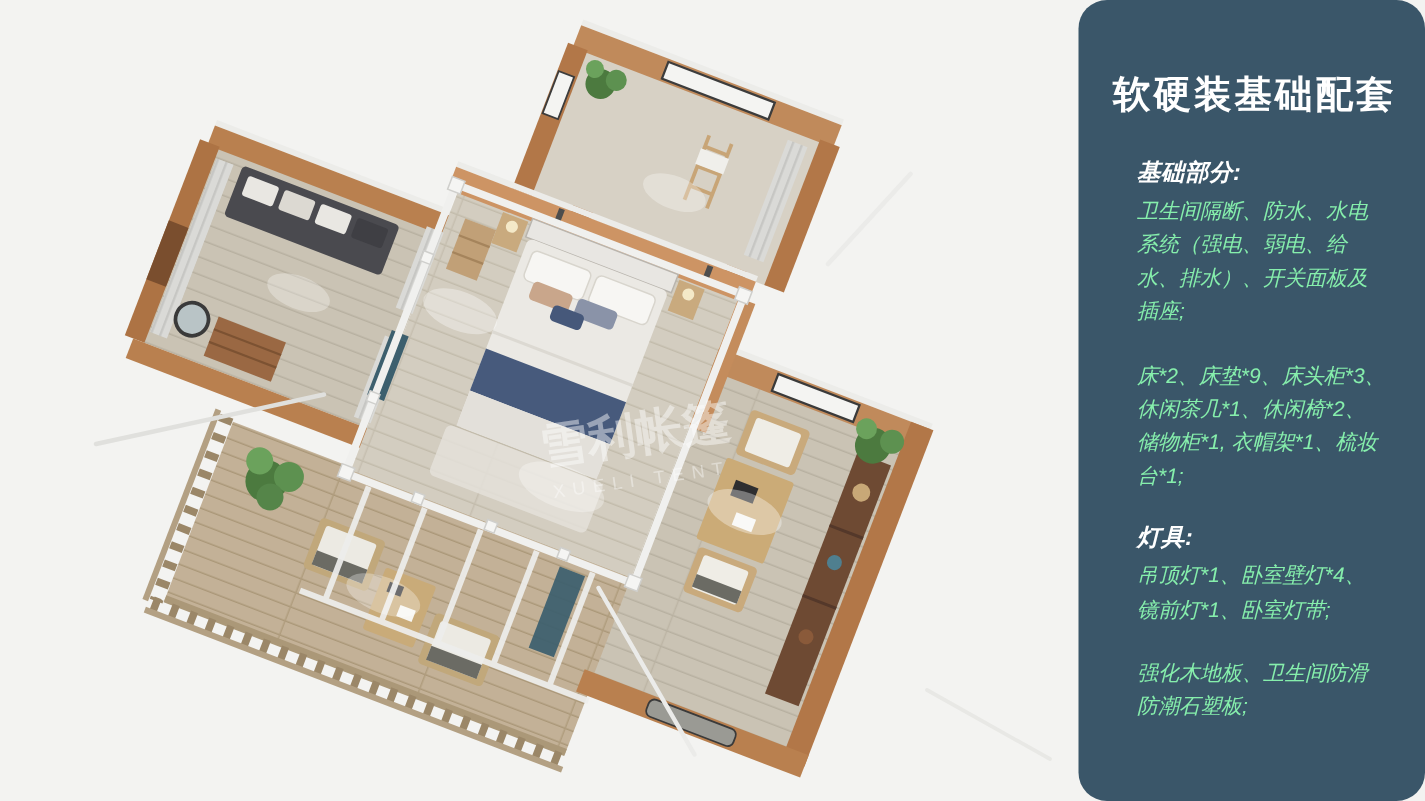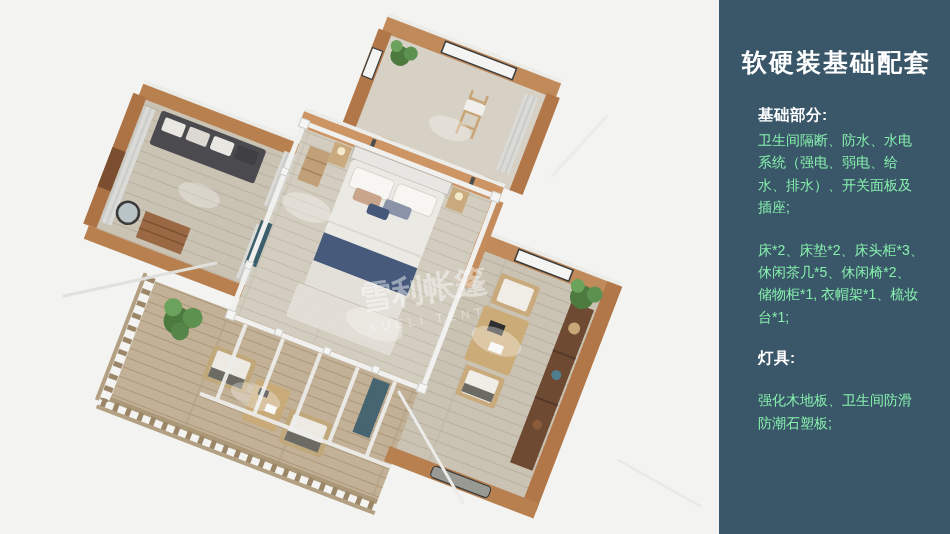--- a/index.html
+++ b/index.html
@@ -1,22 +1,22 @@
 <!DOCTYPE html>
 <html><head>
 <meta charset="utf-8">
 <style>
   html,body{margin:0;padding:0;background:#ffffff;}
   body{font-family:"Liberation Sans","DejaVu Sans",sans-serif;}
   .page{position:relative;width:950px;height:534px;overflow:hidden;background:#f3f3f1;}
   .stage{position:absolute;left:0;top:0;width:719px;height:534px;background:#f3f3f1;}
-  .panel{position:absolute;left:719px;top:0;width:231px;height:534px;background:#3a5669;color:#fff;box-sizing:border-box;}
+  .panel{position:absolute;left:719px;top:0;width:231px;height:534px;background:#3a5669;color:#fff;box-sizing:border-box;border-radius:19px;}
   .panel-title{margin:0;padding:46px 16px 0 20px;font-size:25px;font-weight:700;letter-spacing:2px;text-align:center;color:#ffffff;white-space:nowrap;}
   .sections{padding:26px 26px 0 39px;}
-  .section{margin-bottom:20px;}
+  .section{margin-bottom:20px;font-style:italic;}
   .section h3{margin:0 0 3px 0;font-size:15.5px;font-weight:700;color:#ffffff;letter-spacing:0.5px;}
   .section p{margin:0;font-size:14px;line-height:1.6;color:#86efac;}
   svg{display:block;}
 </style>
 </head>
 <body>
 
 <div class="page">
 
   <div class="stage">
@@ -252,23 +252,24 @@
   </div>
 
   <aside class="panel">
     <h1 class="panel-title">软硬装基础配套</h1>
     <div class="sections">
       <div class="section">
         <h3>基础部分:</h3>
         <p>卫生间隔断、防水、水电系统（强电、弱电、给水、排水）、开关面板及插座;</p>
       </div>
       <div class="section">
-        <p>床*2、床垫*2、床头柜*3、休闲茶几*5、休闲椅*2、储物柜*1, 衣帽架*1、梳妆台*1;</p>
+        <p>床*2、床垫*9、床头柜*3、休闲茶几*1、休闲椅*2、储物柜*1, 衣帽架*1、梳妆台*1;</p>
       </div>
       <div class="section">
         <h3>灯具:</h3>
+        <p>吊顶灯*1、卧室壁灯*4、镜前灯*1、卧室灯带;</p>
       </div>
       <div class="section">
         <p>强化木地板、卫生间防滑防潮石塑板;</p>
       </div>
     </div>
   </aside>
 </div>
 
 </body></html>

